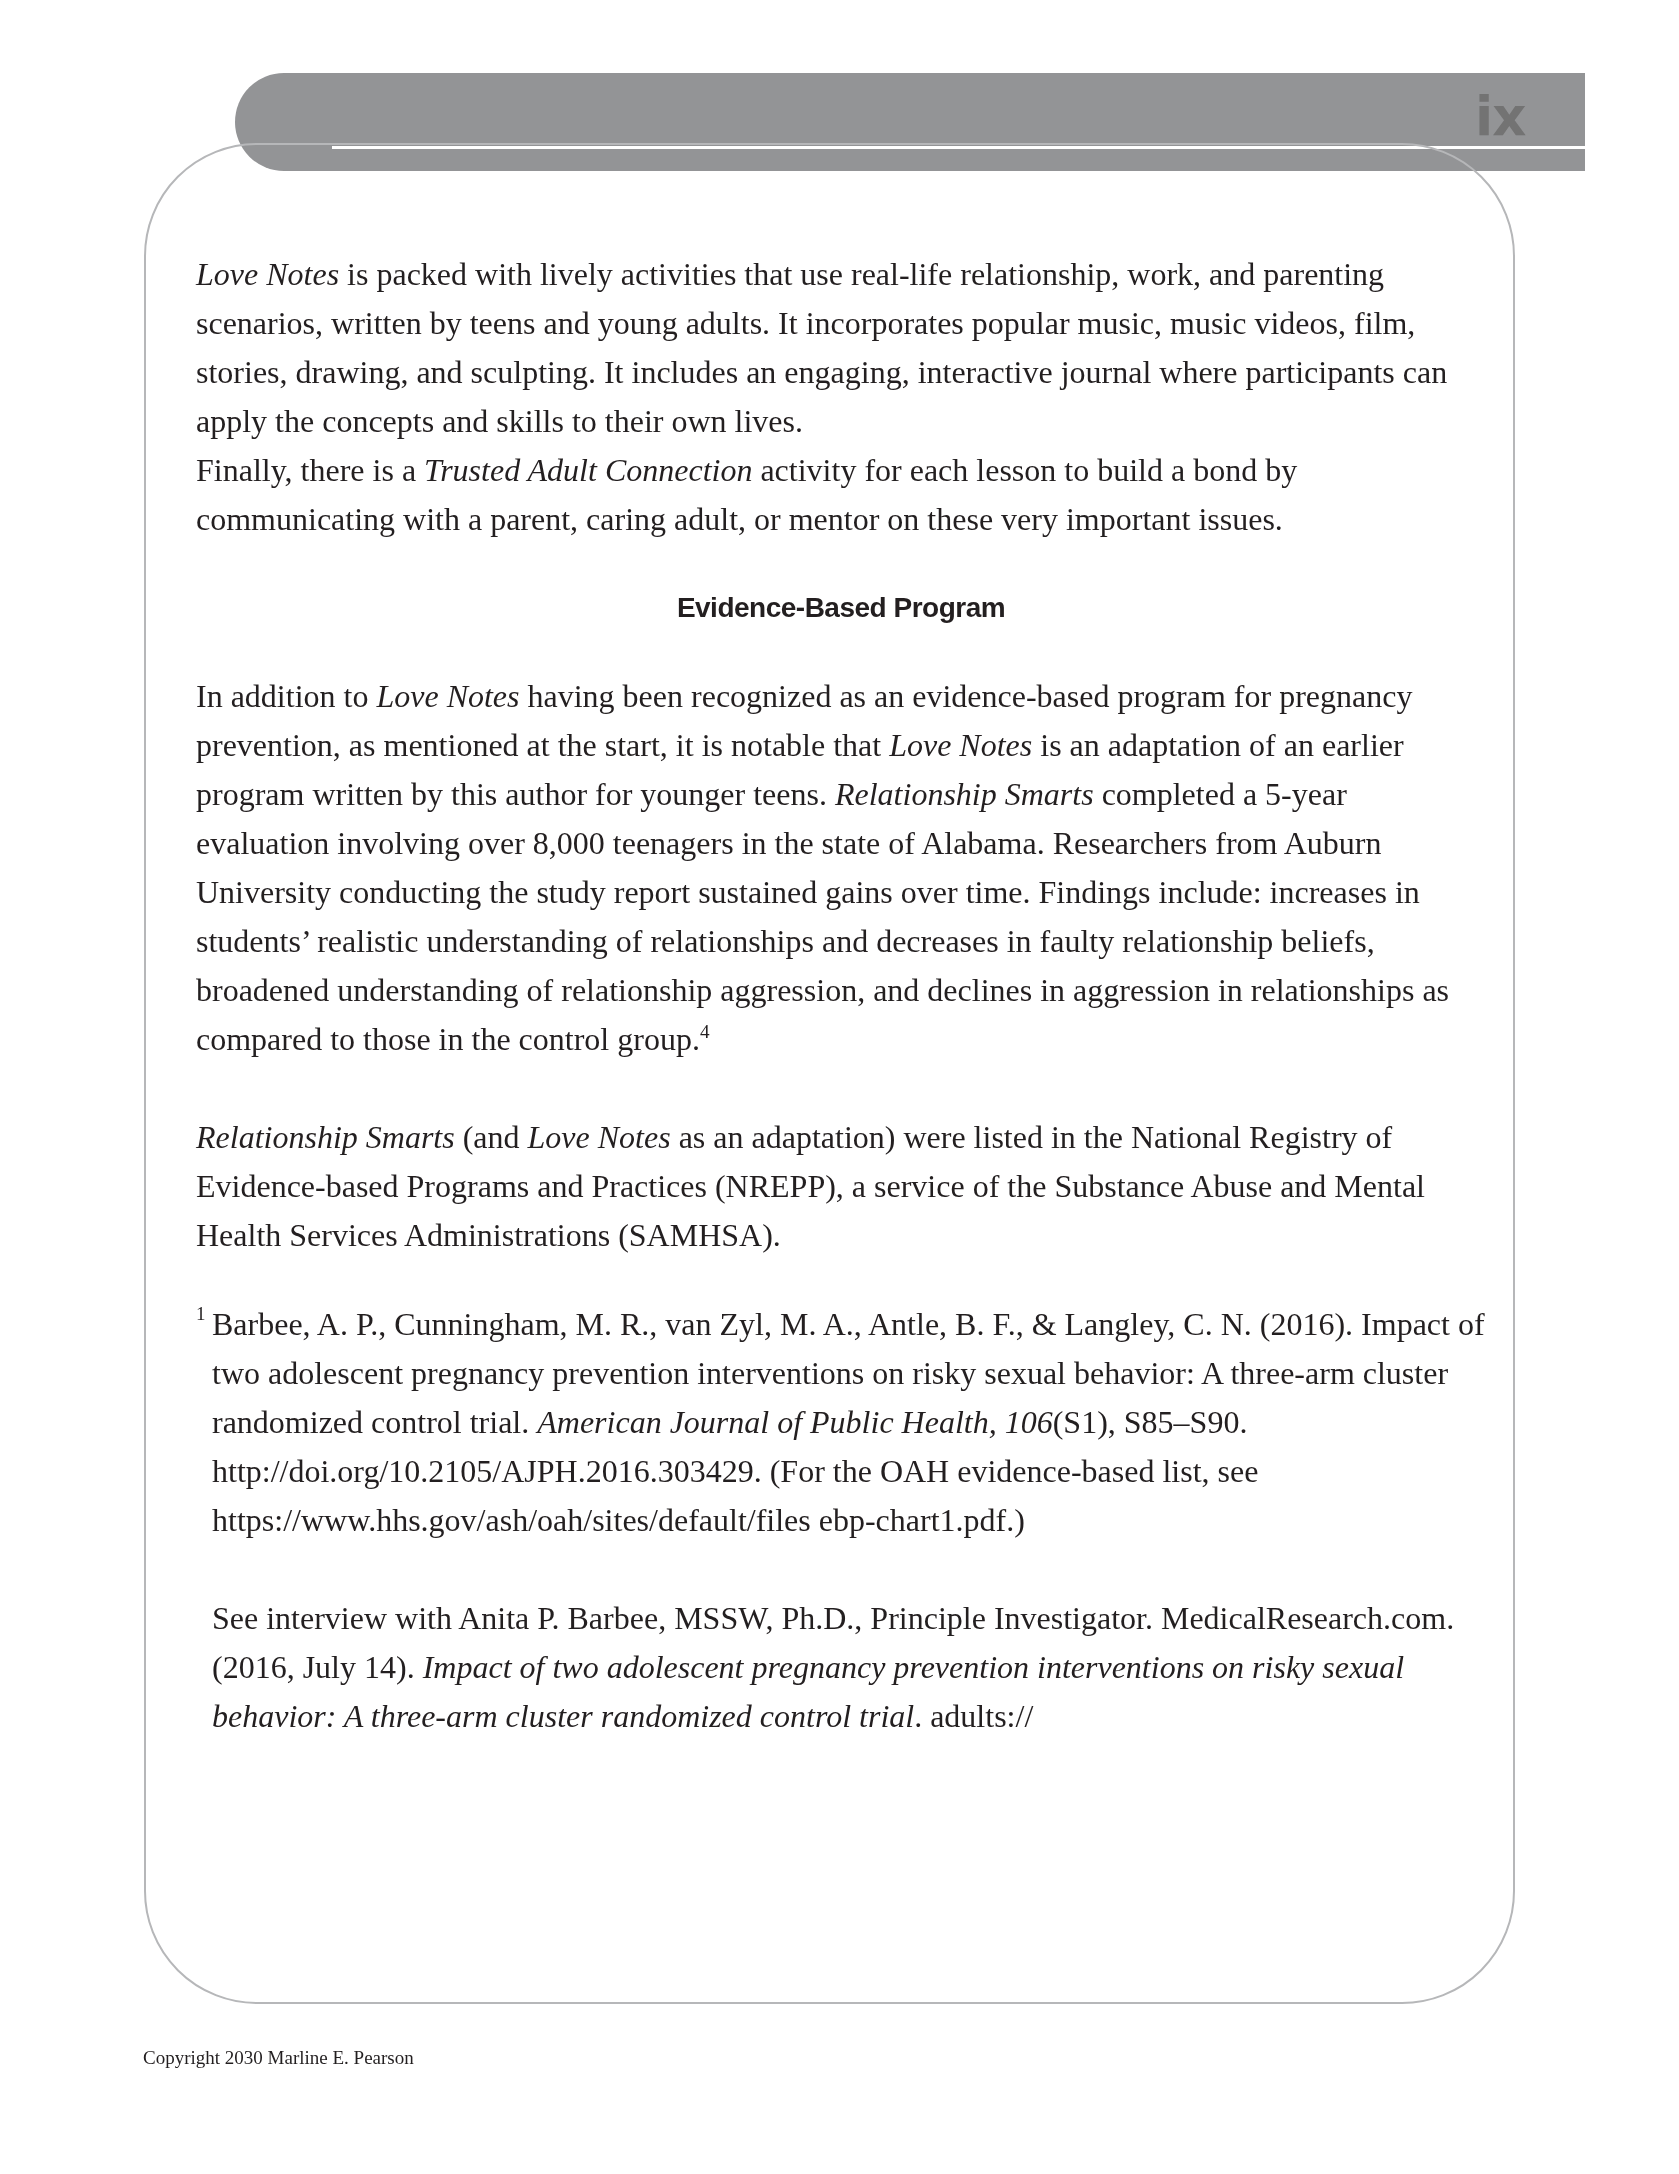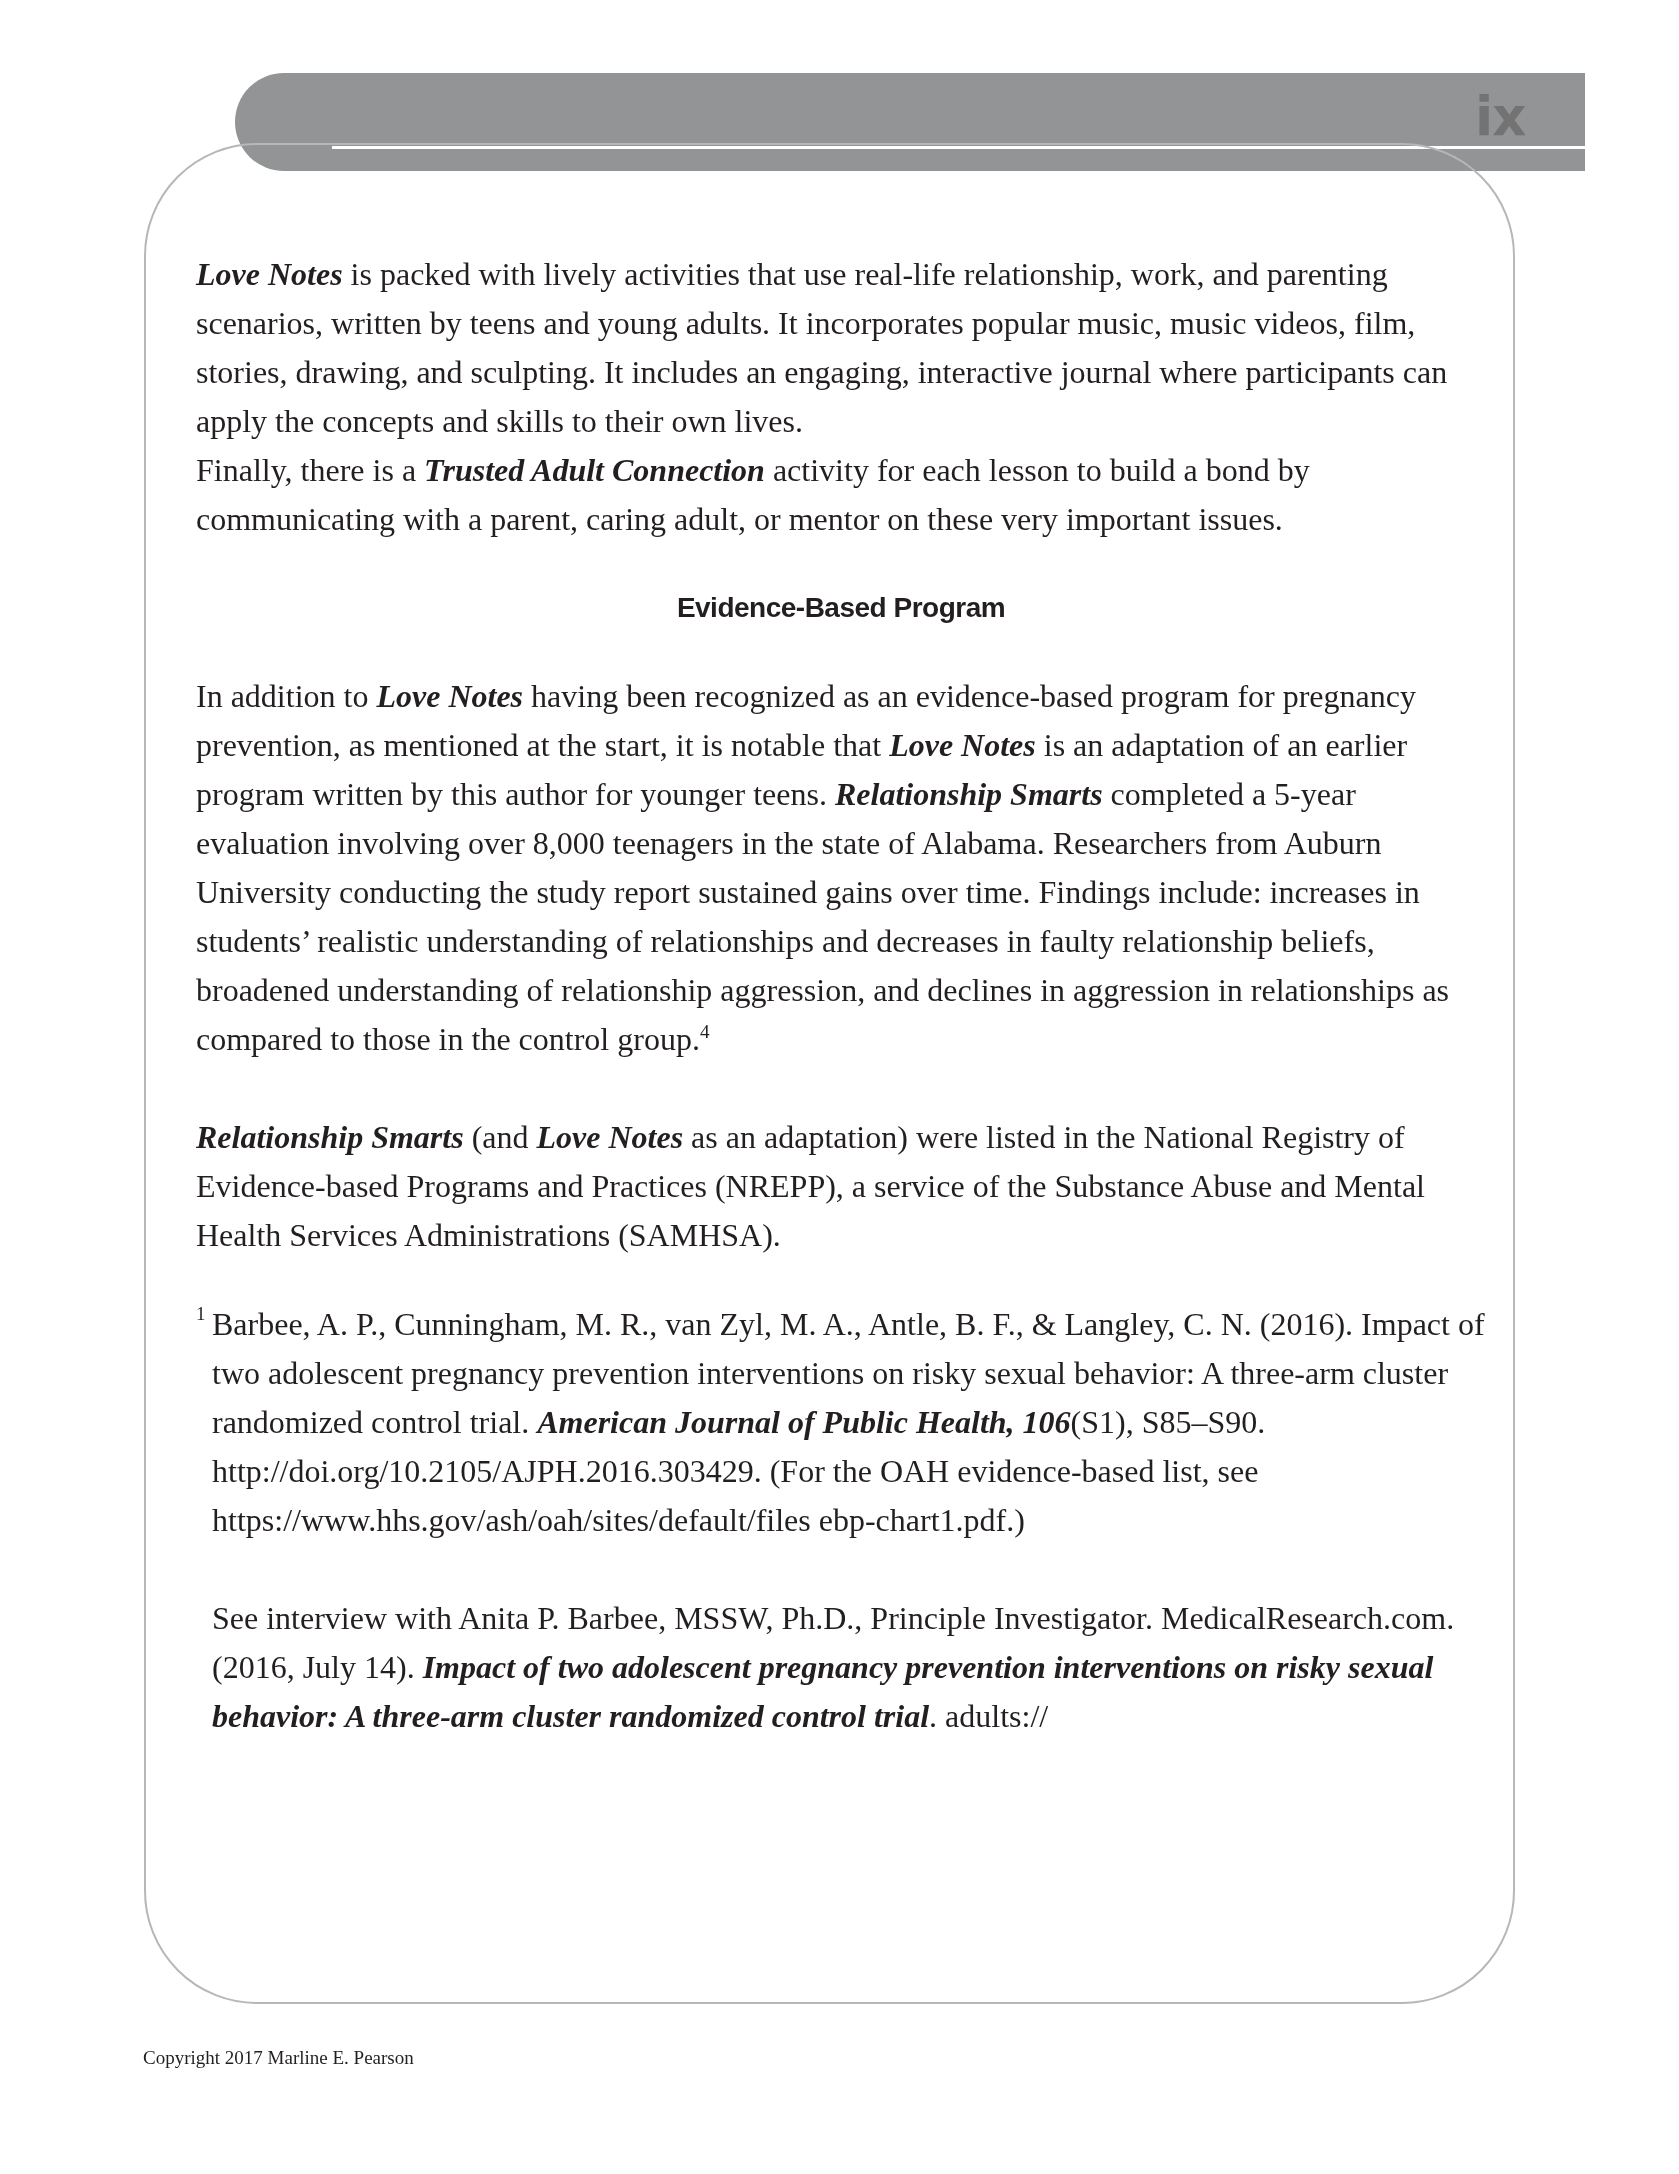--- a/index.html
+++ b/index.html
@@ -41,21 +41,21 @@
     .section-heading {
       font-family: "Liberation Sans", "DejaVu Sans", sans-serif;
       font-weight: bold; font-size: 28px; line-height: 38px;
       margin: 0; letter-spacing: -0.5px; text-align: center;
     }
     .notes-heading {
       font-family: "Liberation Sans", "DejaVu Sans", sans-serif;
       font-weight: bold; font-size: 38px; line-height: 49px;
       margin: 0; letter-spacing: -0.5px;
     }
-    em { font-style: italic; font-weight: bold; }
+    em { font-style: italic; }
     sup { font-size: 60%; vertical-align: super; line-height: 0; }
     .note {
       padding-left: 16px;
     }
     .note .num {
       position: absolute; margin-left: -16px;
       font-size: 19px; line-height: 28px;
     }
     .copyright {
       position: absolute; left: 143px; top: 2047px;
@@ -87,14 +87,14 @@
   <div class="para-gap" style="height:32px"></div>
   <div style="height:7.5px"></div>
 
   <p class="note"><span class="num">1</span><span>Barbee, A. P., Cunningham, M. R., van Zyl, M. A., Antle, B. F., &amp; Langley, C. N. (2016). Impact of two adolescent pregnancy prevention interventions on risky sexual behavior: A three-arm cluster randomized control trial. </span><em>American Journal of Public Health, 106</em><span>(S1), S85–S90. http://doi.org/10.2105/AJPH.2016.303429. (For the OAH evidence-based list, see https://www.hhs.gov/ash/oah/sites/default/files ebp-chart1.pdf.)</span></p>
 
   <div class="para-gap"></div>
 
   <p class="note"><span>See interview with Anita P. Barbee, MSSW, Ph.D., Principle Investigator. MedicalResearch.com. (2016, July 14). </span><em>Impact of two adolescent pregnancy prevention interventions on risky sexual behavior: A three-arm cluster randomized control trial</em><span>. adults://</span></p>
 </div>
 
-<div class="copyright">Copyright 2017 Marline E. Pearson</div>
+<div class="copyright">Copyright 2030 Marline E. Pearson</div>
 
 
 </body></html>

